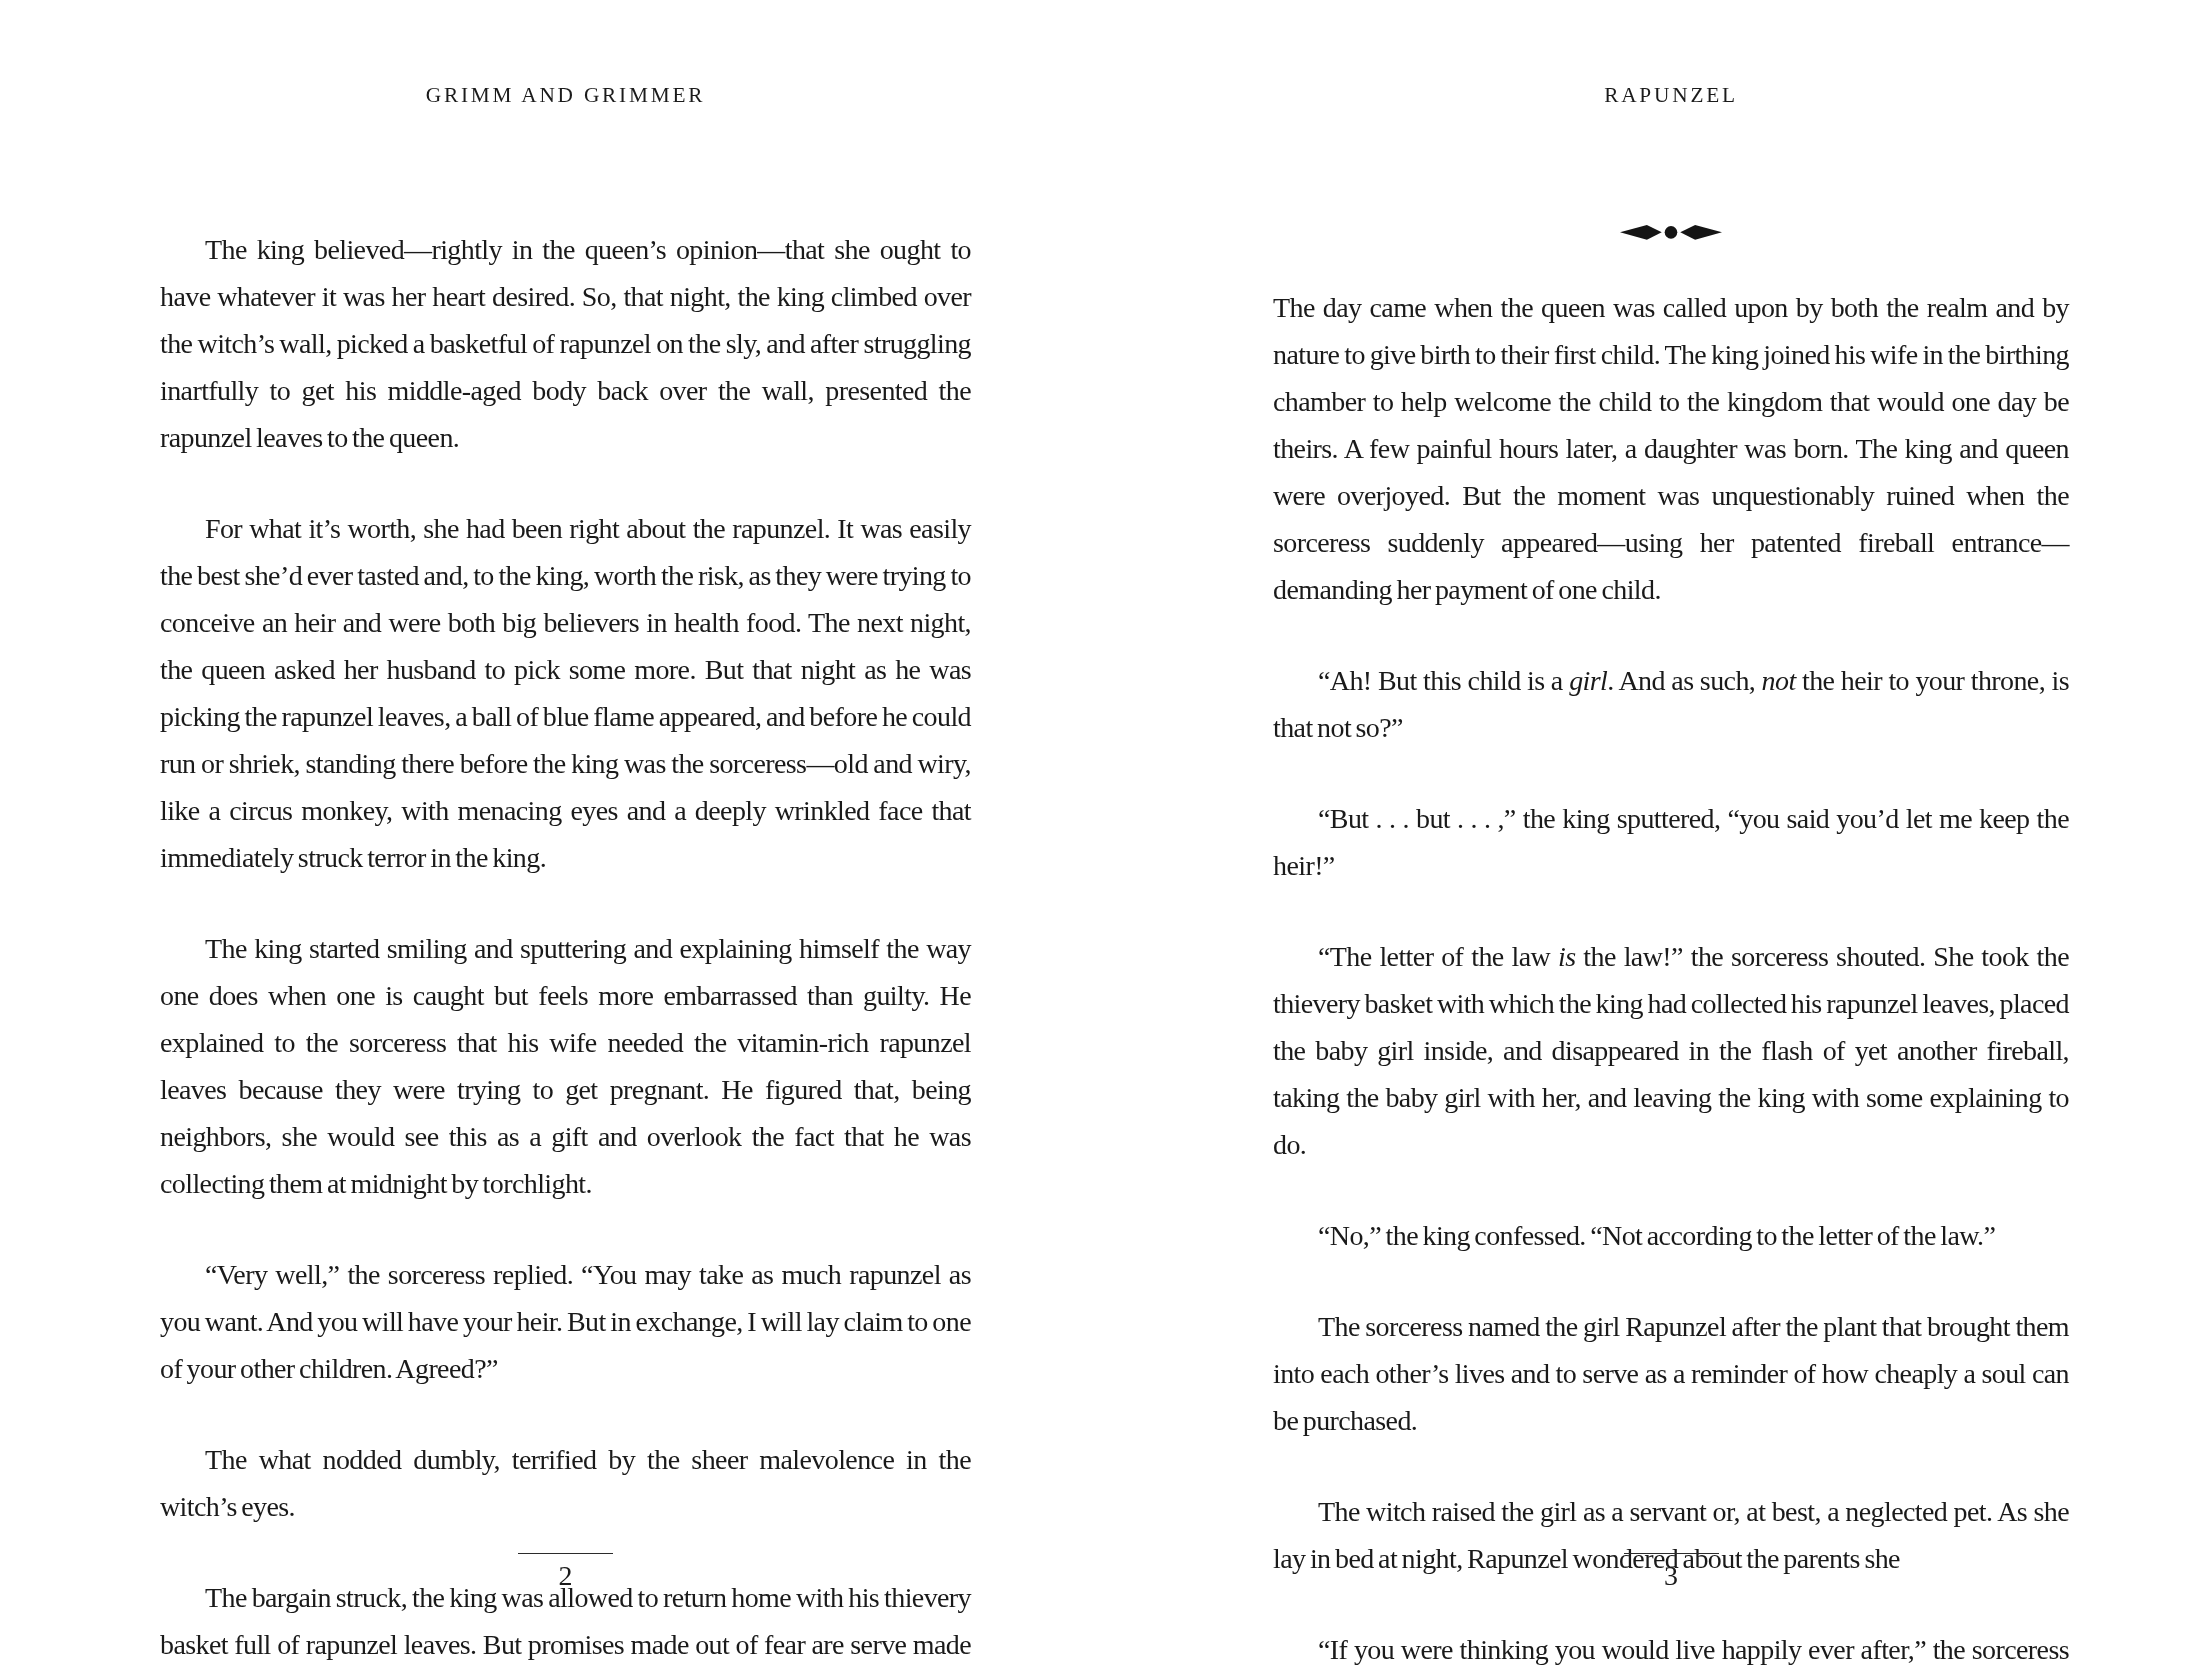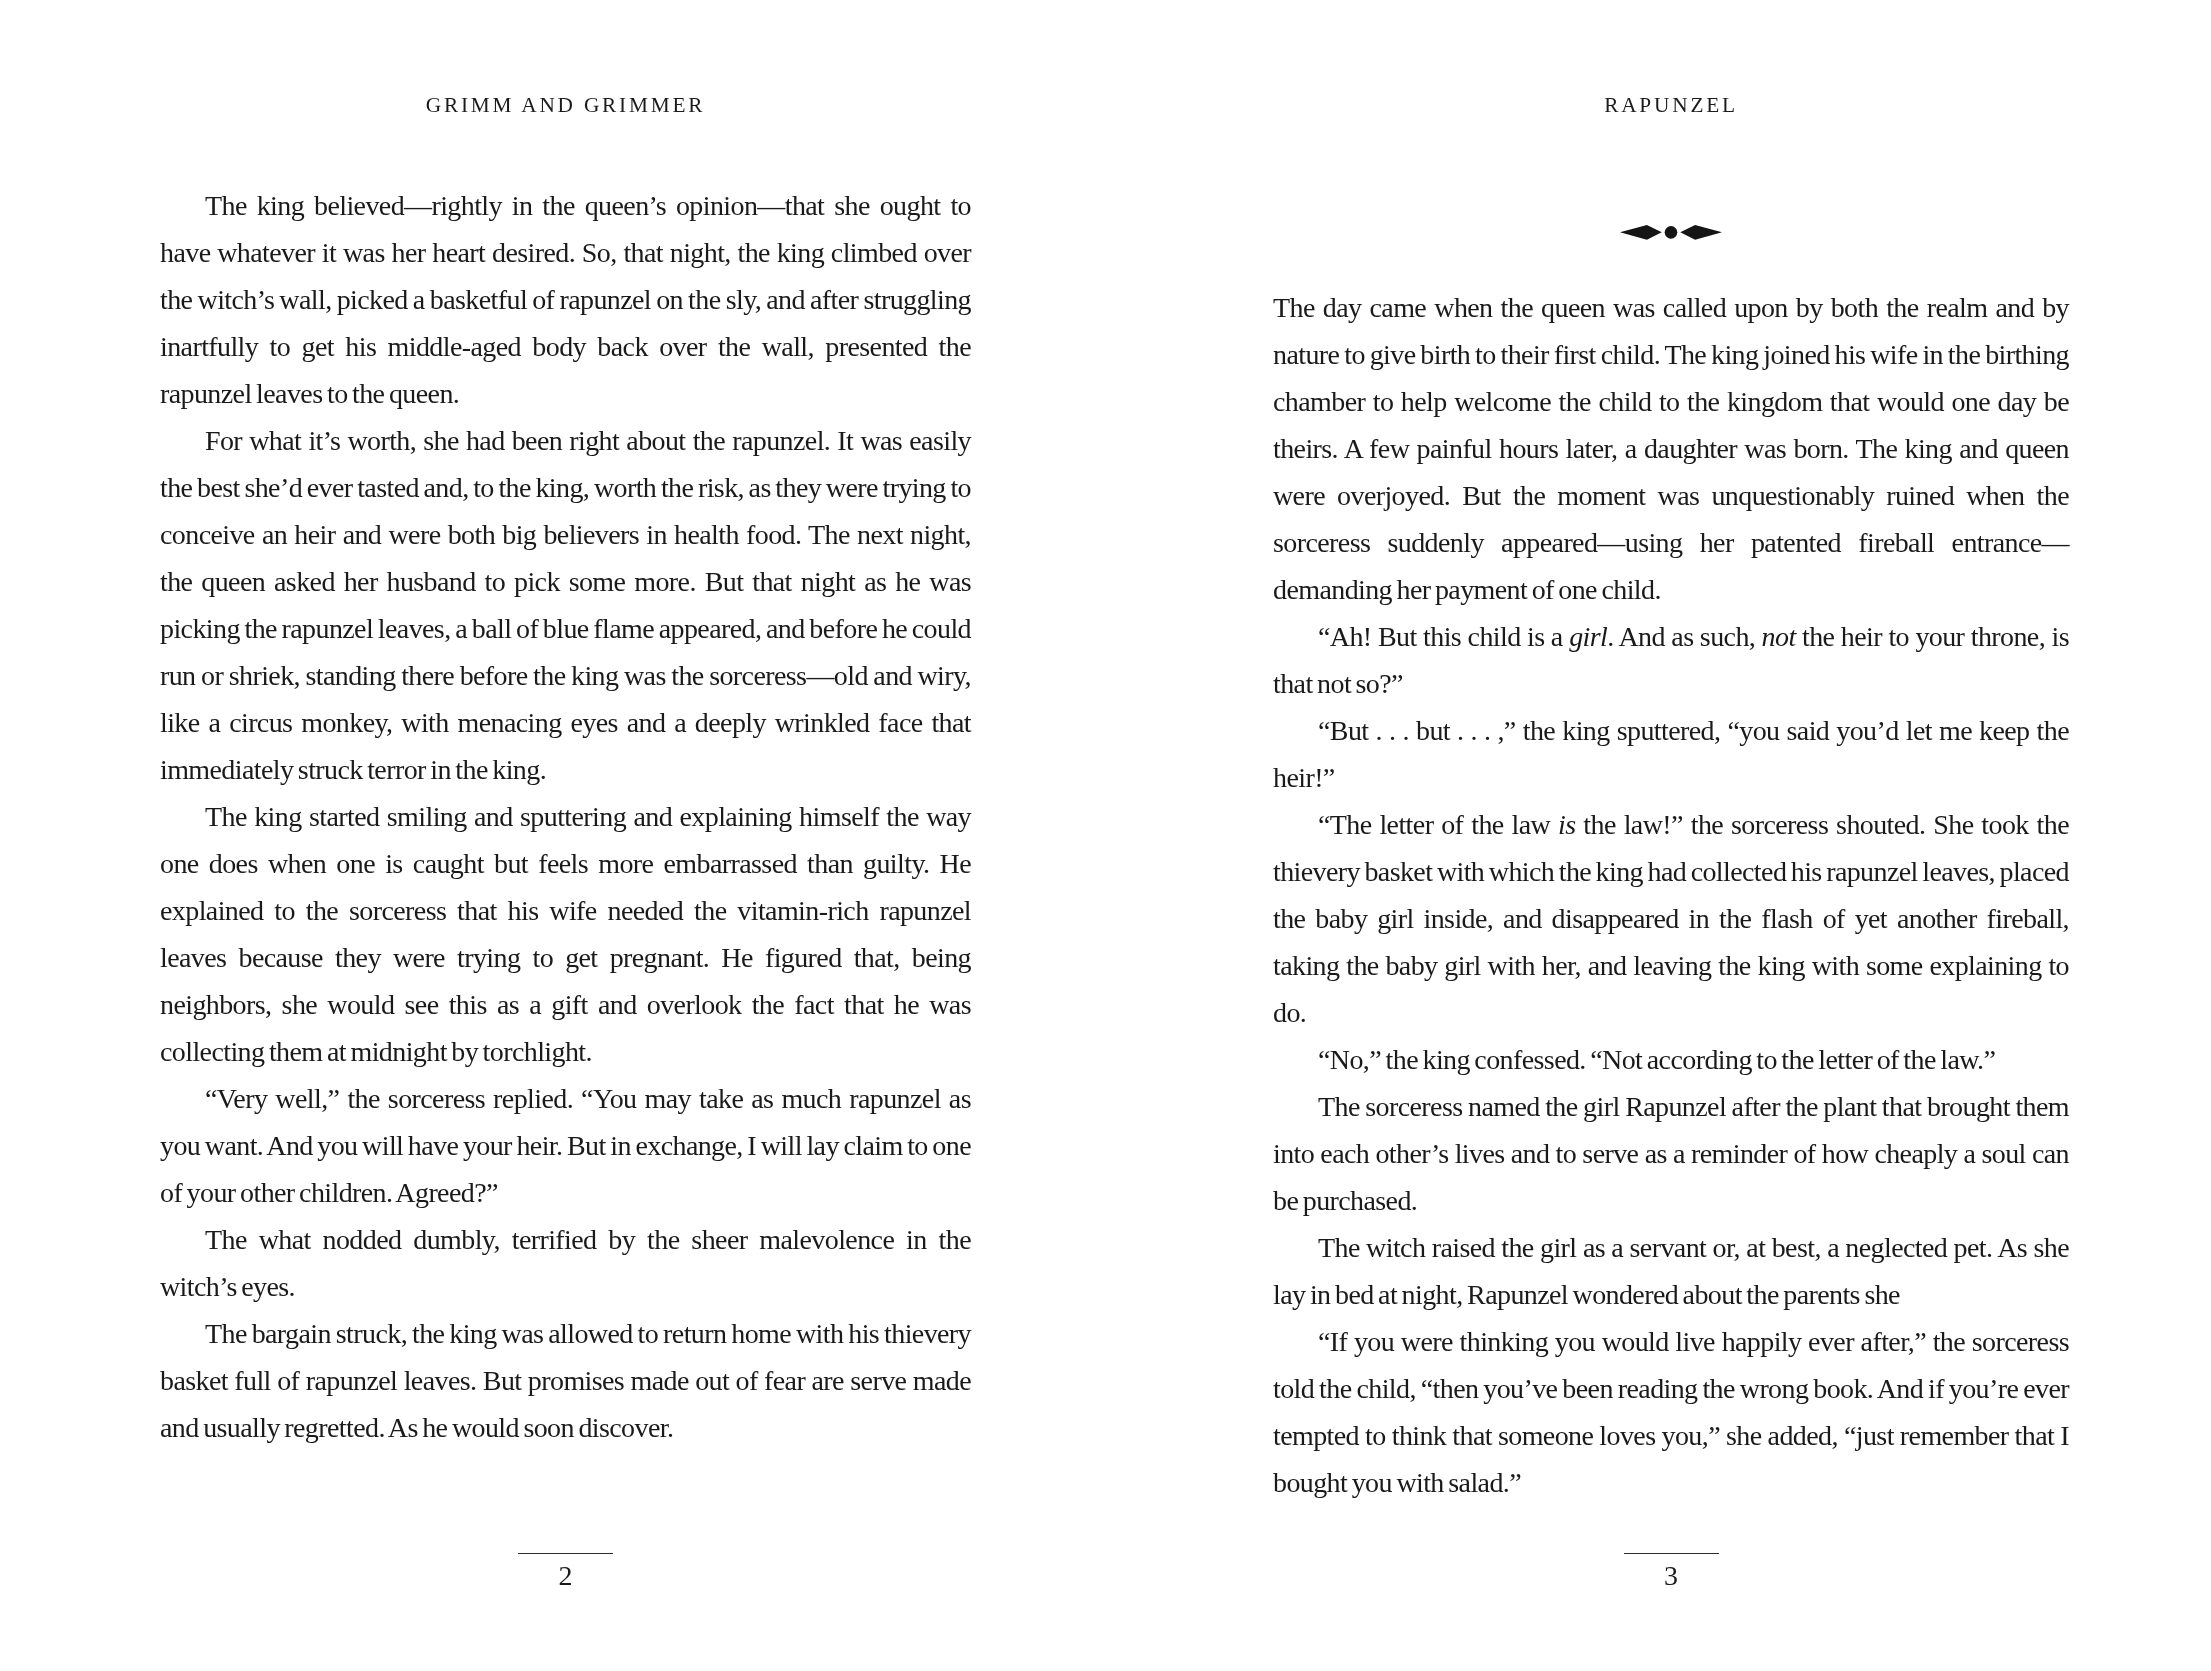--- a/index.html
+++ b/index.html
@@ -20,21 +20,21 @@
   .page {
     position: absolute;
     top: 0;
     height: 1671px;
   }
   .page-left  { left: 160px;  width: 811px; }
   .page-right { left: 1273px; width: 796px; }
 
   .running-head {
     position: absolute;
-    top: 93px;
+    top: 83px;
     left: 0; right: 0;
     text-align: center;
     font-size: 21.3px;
     letter-spacing: 2.8px;
     line-height: 24px;
     color: #1b1b1b;
     white-space: nowrap;
   }
 
   .ornament {
@@ -51,21 +51,21 @@
     left: 0; right: 0;
     text-align: justify;
     font-size: 28px;
     line-height: 47px;
     letter-spacing: -0.6px;
     word-spacing: -1.9px;
   }
   .page-left  .body-text { top: 182px; }
   .page-right .body-text { top: 284px; }
   .body-text p { margin: 0; padding: 0; }
-  .body-text p.indent { text-indent: 45px; }
+  .body-text p.indent { text-indent: 45px; margin-top: 44px; }
   .body-text i { font-style: italic; }
 
   .page-footer {
     position: absolute;
     top: 1553px;
     left: 0; right: 0;
     text-align: center;
   }
   .footer-rule {
     width: 95px;

